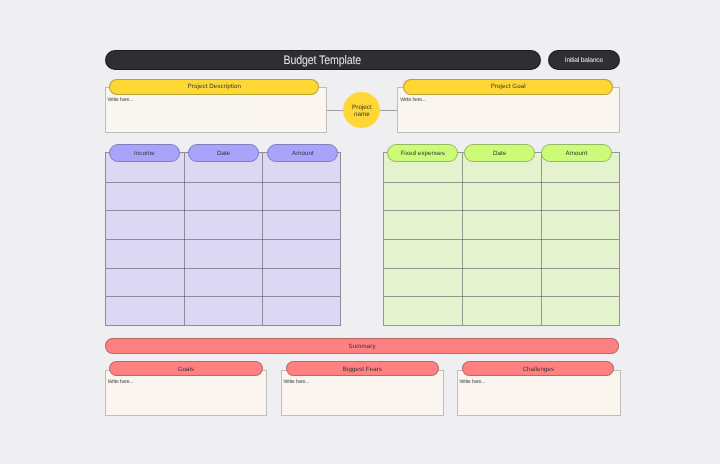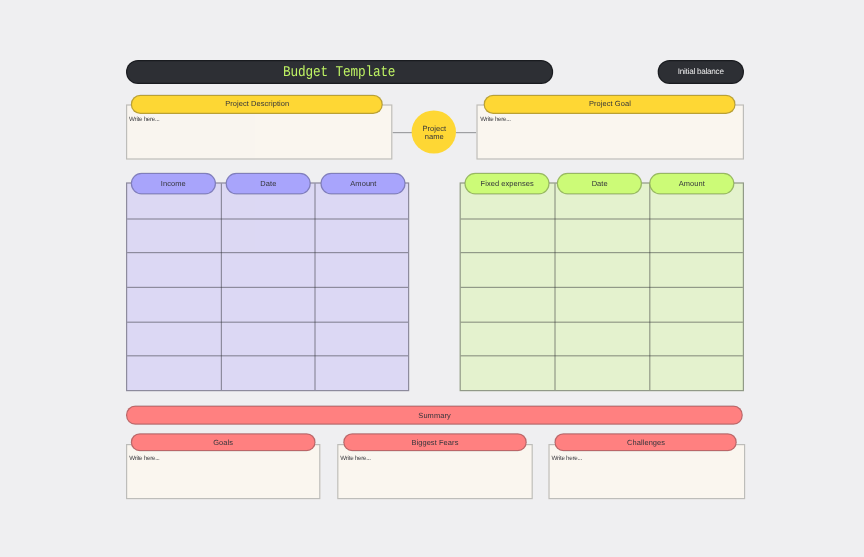--- a/index.html
+++ b/index.html
@@ -4,24 +4,24 @@
 <style>
   html,body{margin:0;padding:0;}
   body{width:720px;height:464px;background:#efeff1;font-family:"Liberation Sans",sans-serif;overflow:hidden;
        -webkit-font-smoothing:antialiased;text-rendering:geometricPrecision;}
   .canvas{position:relative;width:720px;height:464px;
           transform:translateZ(0);will-change:opacity;opacity:.9999;}
   .abs{position:absolute;box-sizing:border-box;}
 
   
   .title-bar{
-    left:104.7px;top:49.9px;width:356px;height:20.2px;
+    left:104.7px;top:49.9px;width:436px;height:20.2px;
     background:#2d2f34;border-radius:10.1px;border:0.6px solid rgba(10,11,14,.55);
     display:flex;align-items:center;justify-content:center;
-    color:#bef264;font-size:12.4px;letter-spacing:-0.15px;font-family:Liberation Mono, monospace;
+    color:#e5e5e5;font-size:12.4px;letter-spacing:-0.15px;
   }
   .title-bar span{position:relative;top:-0.35px;display:inline-block;
     transform:scaleX(0.857);transform-origin:center;}
   .balance-pill{
     left:547.9px;top:49.9px;width:72.1px;height:20.2px;
     background:#2d2f34;border-radius:10.1px;border:0.6px solid rgba(10,11,14,.55);
     display:flex;align-items:center;justify-content:center;
     color:#eaeaeb;font-size:6.8px;letter-spacing:-0.22px;
   }
   .balance-pill span{position:relative;top:0.2px;}

